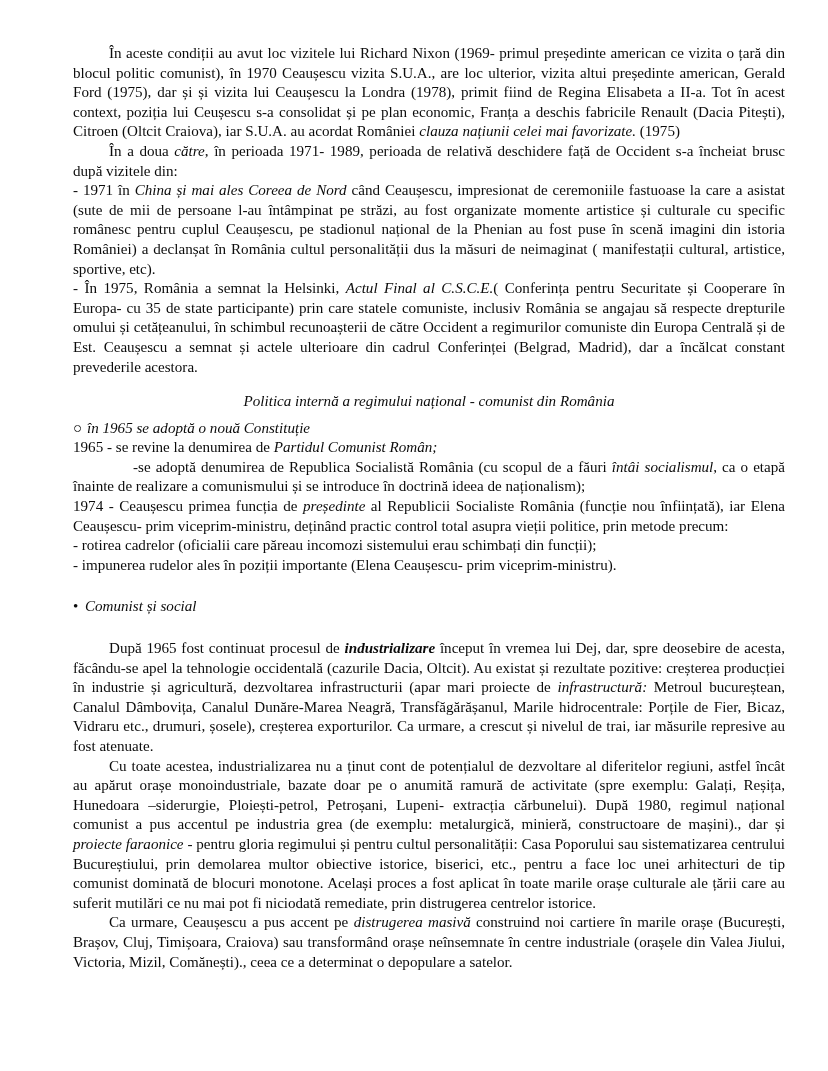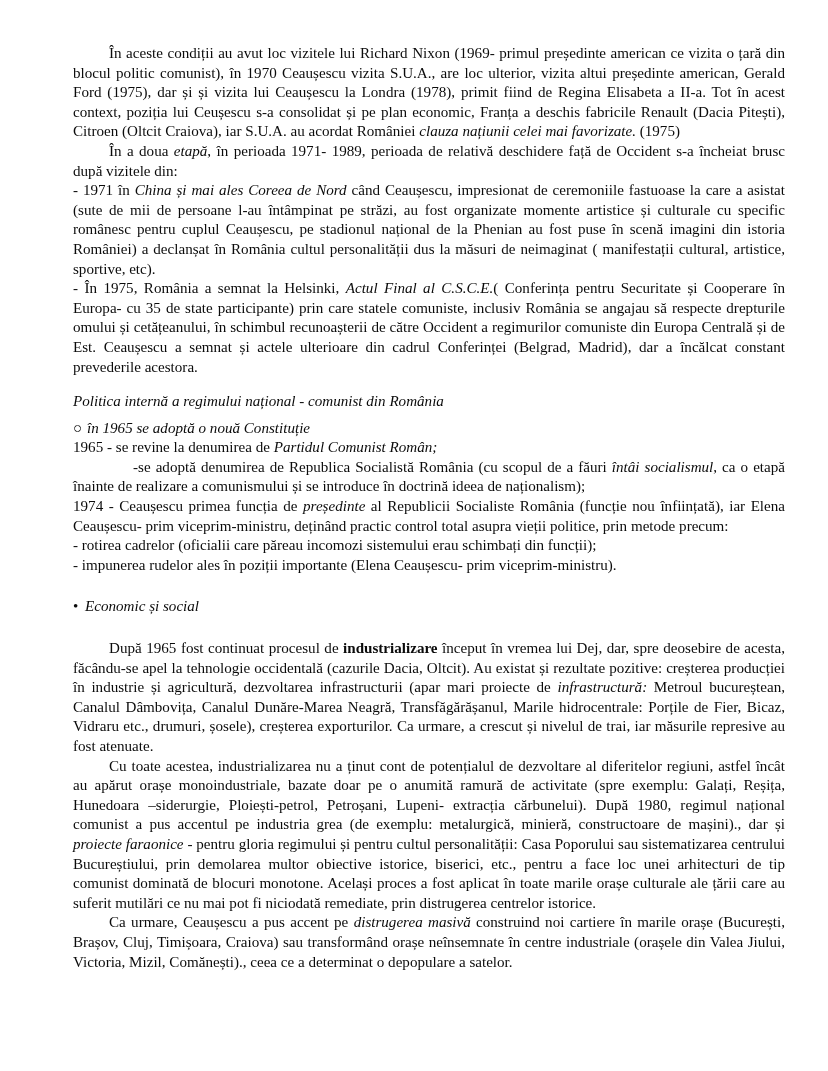--- a/index.html
+++ b/index.html
@@ -37,27 +37,28 @@
     text-align: justify;
   }
   .indent {
     text-indent: 36px;
   }
   .noindent {
     text-indent: 0;
   }
   
   .center {
-    text-align: left;
+    text-align: center;
     text-indent: 0;
   }
   i, em {
     margin-top: 40px;
   }
   .bi {
+    font-style: italic;
     font-weight: bold;
   }
   .bullet-line {
     text-indent: 0;
     padding-left: 12px;
     font-style: italic;
   }
   .bullet-line .mk {
     font-style: normal;
     display: inline-block;
@@ -82,21 +83,21 @@
   .sub-indent { text-indent: 60px; }
 </style>
 </head>
 <body>
 
 <div class="page">
   <div class="doc-body">
 
     <p class="indent"><span>În aceste condiții au avut loc vizitele lui Richard Nixon (1969- primul președinte american ce vizita o țară din blocul politic comunist), în 1970 Ceaușescu vizita S.U.A., are loc ulterior, vizita altui președinte american, Gerald Ford (1975), dar și și vizita lui Ceaușescu la Londra (1978), primit fiind de Regina Elisabeta a II-a. Tot în acest context, poziția lui Ceușescu s-a consolidat și pe plan economic, Franța a deschis fabricile Renault (Dacia Pitești), Citroen (Oltcit Craiova), iar S.U.A. au acordat României </span><i>clauza națiunii celei mai favorizate.</i><span> (1975)</span></p>
 
-    <p class="indent"><span>În a doua </span><i>etapă</i><span>, în perioada 1971- 1989, perioada de relativă deschidere față de Occident s-a încheiat brusc după vizitele din:</span></p>
+    <p class="indent"><span>În a doua </span><i>către</i><span>, în perioada 1971- 1989, perioada de relativă deschidere față de Occident s-a încheiat brusc după vizitele din:</span></p>
 
     <p class="noindent"><span>- 1971 în </span><i>China și mai ales Coreea de Nord</i><span> când Ceaușescu, impresionat de ceremoniile fastuoase la care a asistat (sute de mii de persoane l-au întâmpinat pe străzi, au fost organizate momente artistice și culturale cu specific românesc pentru cuplul Ceaușescu, pe stadionul național de la Phenian au fost puse în scenă imagini din istoria României) a declanșat în România cultul personalității dus la măsuri de neimaginat ( manifestații cultural, artistice, sportive, etc).</span></p>
 
 
     <p class="noindent"><span>- În 1975, România a semnat la Helsinki, </span><i>Actul Final al C.S.C.E.</i><span>( Conferința pentru Securitate și Cooperare în Europa- cu 35 de state participante) prin care statele comuniste, inclusiv România se angajau să respecte drepturile omului și cetățeanului, în schimbul recunoașterii de către Occident a regimurilor comuniste din Europa Centrală și de Est. Ceaușescu a semnat și actele ulterioare din cadrul Conferinței (Belgrad, Madrid), dar a încălcat constant prevederile acestora.</span></p>
 
     <div class="gap-md"></div>
 
     <p class="center"><i>Politica internă a  regimului național - comunist din România</i></p>
 
@@ -110,21 +111,21 @@
     <p class="sub-indent"><span>-se adoptă denumirea de  Republica Socialistă România (cu scopul de a făuri </span><i>întâi socialismul</i><span>, ca o etapă înainte de realizare a comunismului și se introduce în doctrină ideea de naționalism);</span></p>
 
     <p class="noindent"><span>1974 - Ceaușescu primea funcția de </span><i>președinte</i><span> al Republicii Socialiste România (funcție nou înființată), iar Elena Ceaușescu- prim viceprim-ministru, deținând practic control total asupra vieții politice, prin metode precum:</span></p>
 
     <p class="noindent"><span>- rotirea cadrelor (oficialii care păreau incomozi sistemului erau schimbați din funcții);</span></p>
 
     <p class="noindent"><span>- impunerea rudelor ales în poziții importante (Elena Ceaușescu- prim viceprim-ministru).</span></p>
 
     <div class="gap-lg"></div>
 
-    <p class="bullet-line"><span class="mk">•</span><span>Economic și social</span></p>
+    <p class="bullet-line"><span class="mk">•</span><span>Comunist și social</span></p>
 
     <div class="gap-lg"></div>
 
     <p class="indent"><span>După 1965 fost continuat procesul de </span><span class="bi">industrializare</span><span> început în vremea lui Dej, dar, spre deosebire de acesta, făcându-se apel la tehnologie occidentală (cazurile Dacia, Oltcit). Au existat și rezultate pozitive: creșterea producției în  industrie și agricultură, dezvoltarea infrastructurii (apar mari proiecte de </span><i>infrastructură:</i><span> Metroul bucureștean, Canalul Dâmbovița, Canalul Dunăre-Marea Neagră, Transfăgărășanul, Marile hidrocentrale: Porțile de Fier, Bicaz, Vidraru etc., drumuri, șosele), creșterea exporturilor. Ca urmare, a crescut și nivelul de trai, iar măsurile represive au fost atenuate.</span></p>
 
     <p class="indent"><span>Cu toate acestea, industrializarea  nu a ținut cont de potențialul de dezvoltare al diferitelor regiuni, astfel încât au apărut orașe monoindustriale, bazate doar pe o anumită ramură de activitate (spre exemplu: Galați, Reșița, Hunedoara –siderurgie, Ploiești-petrol, Petroșani, Lupeni- extracția cărbunelui). După 1980, regimul național comunist a pus accentul pe industria grea (de exemplu: metalurgică, minieră, constructoare de mașini)., dar și </span><i>proiecte faraonice</i><span> - pentru gloria regimului și pentru cultul personalității:  Casa Poporului sau sistematizarea centrului Bucureștiului, prin demolarea multor obiective istorice, biserici, etc., pentru a face loc unei arhitecturi de tip comunist dominată de blocuri monotone. Același proces a fost aplicat în toate marile orașe culturale ale țării care au suferit mutilări ce nu mai pot fi niciodată remediate, prin distrugerea centrelor istorice.</span></p>
 
     <p class="indent"><span>Ca urmare, Ceaușescu a pus accent pe </span><i>distrugerea masivă</i><span> construind noi cartiere în marile orașe (București, Brașov, Cluj, Timișoara, Craiova) sau  transformând orașe neînsemnate în centre industriale (orașele din Valea Jiului, Victoria, Mizil, Comănești)., ceea ce a determinat o depopulare a satelor.</span></p>
 
   </div>

